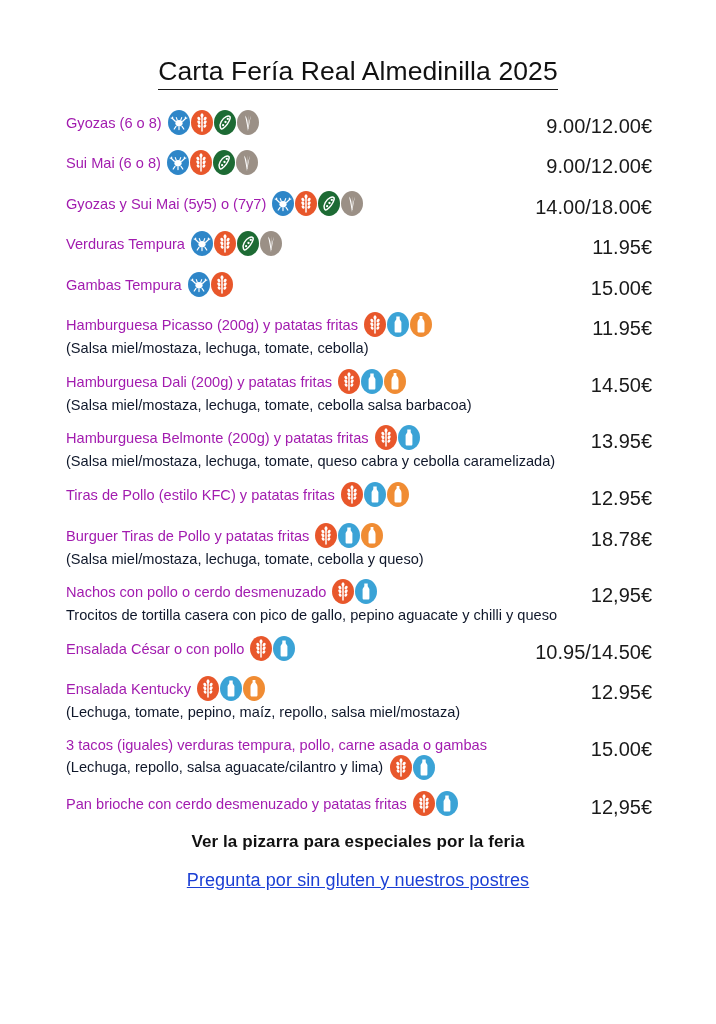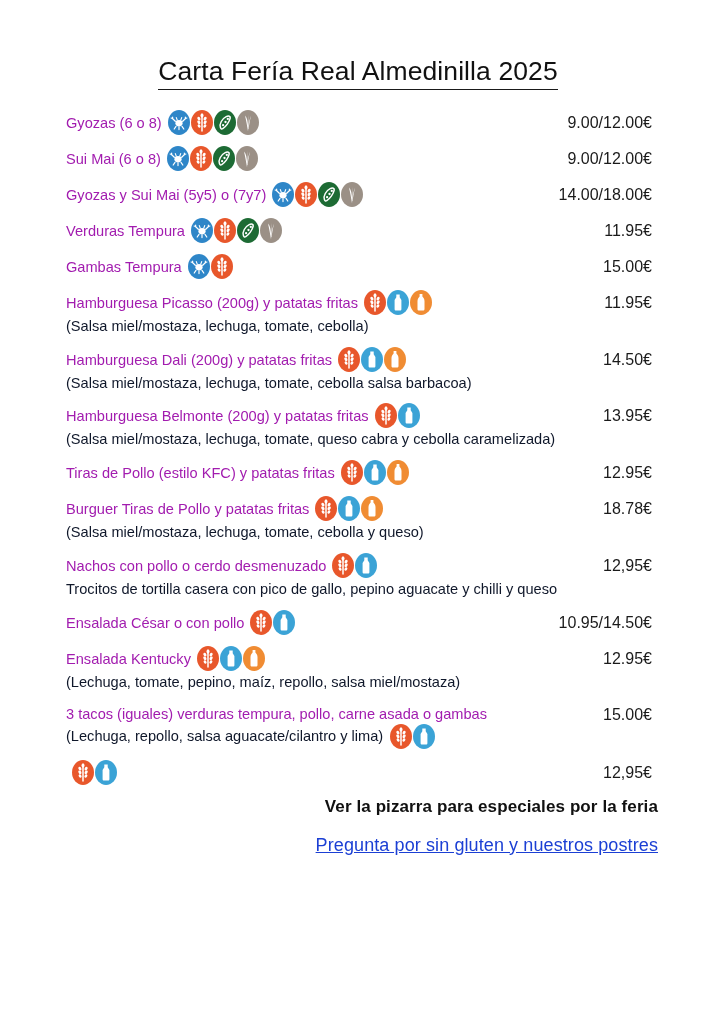--- a/index.html
+++ b/index.html
@@ -66,21 +66,21 @@
   }
   .item-sub {
     display: block;
     font-size: 14.6px;
     line-height: 1.42;
     color: #0f172a;
     white-space: nowrap;
   }
   .item-price {
     flex: 0 0 auto;
-    font-size: 16px;
+    font-size: 20px;
     line-height: 1.42;
     text-align: right;
     color: #1a1a1a;
     padding-left: 14px;
     white-space: nowrap;
     margin-top: 1px;
   }
 
   
   .icons {
@@ -109,21 +109,21 @@
     display: block;
   }
   .a-crustacean { background: #2e86c8; }
   .a-gluten     { background: #e8572b; }
   .a-soy        { background: #1d6b34; }
   .a-celery     { background: #9b9086; }
   .a-milk       { background: #3ba3d6; }
   .a-mustard    { background: #f08c33; }
 
   .footer {
-    text-align: right;
+    text-align: center;
     margin-top: 0;
   }
   .footer-note {
     font-size: 17px;
     font-weight: bold;
     color: #111111;
     margin: 0 0 18px 0;
     letter-spacing: 0.1px;
   }
   .footer-link {
@@ -449,21 +449,21 @@
                   <ellipse cx="8.1" cy="16.0" rx="1.3" ry="1.9" fill="#ffffff" transform="rotate(-32 8.1 16.0)"></ellipse>
                   <ellipse cx="13.9" cy="16.0" rx="1.3" ry="1.9" fill="#ffffff" transform="rotate(32 13.9 16.0)"></ellipse>
                 </svg></span><span class="allergen a-milk"><svg viewBox="0 0 22 25" xmlns="http://www.w3.org/2000/svg">
                   <path d="M9.3 4.4 L12.7 4.4 L12.7 7.2 L14.4 10.0 L14.4 19.0 C14.4 20.0 13.9 20.5 13.0 20.5 L9.0 20.5 C8.1 20.5 7.6 20.0 7.6 19.0 L7.6 10.0 L9.3 7.2 Z" fill="#ffffff"></path>
                 </svg></span></span></div>
         </div>
         <div class="item-price">15.00€</div>
       </div>
       <div class="item-row">
         <div class="item-left">
-          <div class="item-main"><span class="icons"><span class="allergen a-gluten"><svg viewBox="0 0 22 25" xmlns="http://www.w3.org/2000/svg">
+          <div class="item-main"><span class="item-name">Pan brioche con cerdo desmenuzado y patatas fritas</span><span class="icons"><span class="allergen a-gluten"><svg viewBox="0 0 22 25" xmlns="http://www.w3.org/2000/svg">
                   <path d="M11 4.2 L11 21" stroke="#ffffff" stroke-width="1.5" stroke-linecap="round" fill="none"></path>
                   <ellipse cx="11" cy="5.6" rx="1.5" ry="2.1" fill="#ffffff"></ellipse>
                   <ellipse cx="7.9" cy="8.6" rx="1.4" ry="2.0" fill="#ffffff" transform="rotate(-32 7.9 8.6)"></ellipse>
                   <ellipse cx="14.1" cy="8.6" rx="1.4" ry="2.0" fill="#ffffff" transform="rotate(32 14.1 8.6)"></ellipse>
                   <ellipse cx="7.9" cy="12.3" rx="1.4" ry="2.0" fill="#ffffff" transform="rotate(-32 7.9 12.3)"></ellipse>
                   <ellipse cx="14.1" cy="12.3" rx="1.4" ry="2.0" fill="#ffffff" transform="rotate(32 14.1 12.3)"></ellipse>
                   <ellipse cx="8.1" cy="16.0" rx="1.3" ry="1.9" fill="#ffffff" transform="rotate(-32 8.1 16.0)"></ellipse>
                   <ellipse cx="13.9" cy="16.0" rx="1.3" ry="1.9" fill="#ffffff" transform="rotate(32 13.9 16.0)"></ellipse>
                 </svg></span><span class="allergen a-milk"><svg viewBox="0 0 22 25" xmlns="http://www.w3.org/2000/svg">
                   <path d="M9.3 4.4 L12.7 4.4 L12.7 7.2 L14.4 10.0 L14.4 19.0 C14.4 20.0 13.9 20.5 13.0 20.5 L9.0 20.5 C8.1 20.5 7.6 20.0 7.6 19.0 L7.6 10.0 L9.3 7.2 Z" fill="#ffffff"></path>

